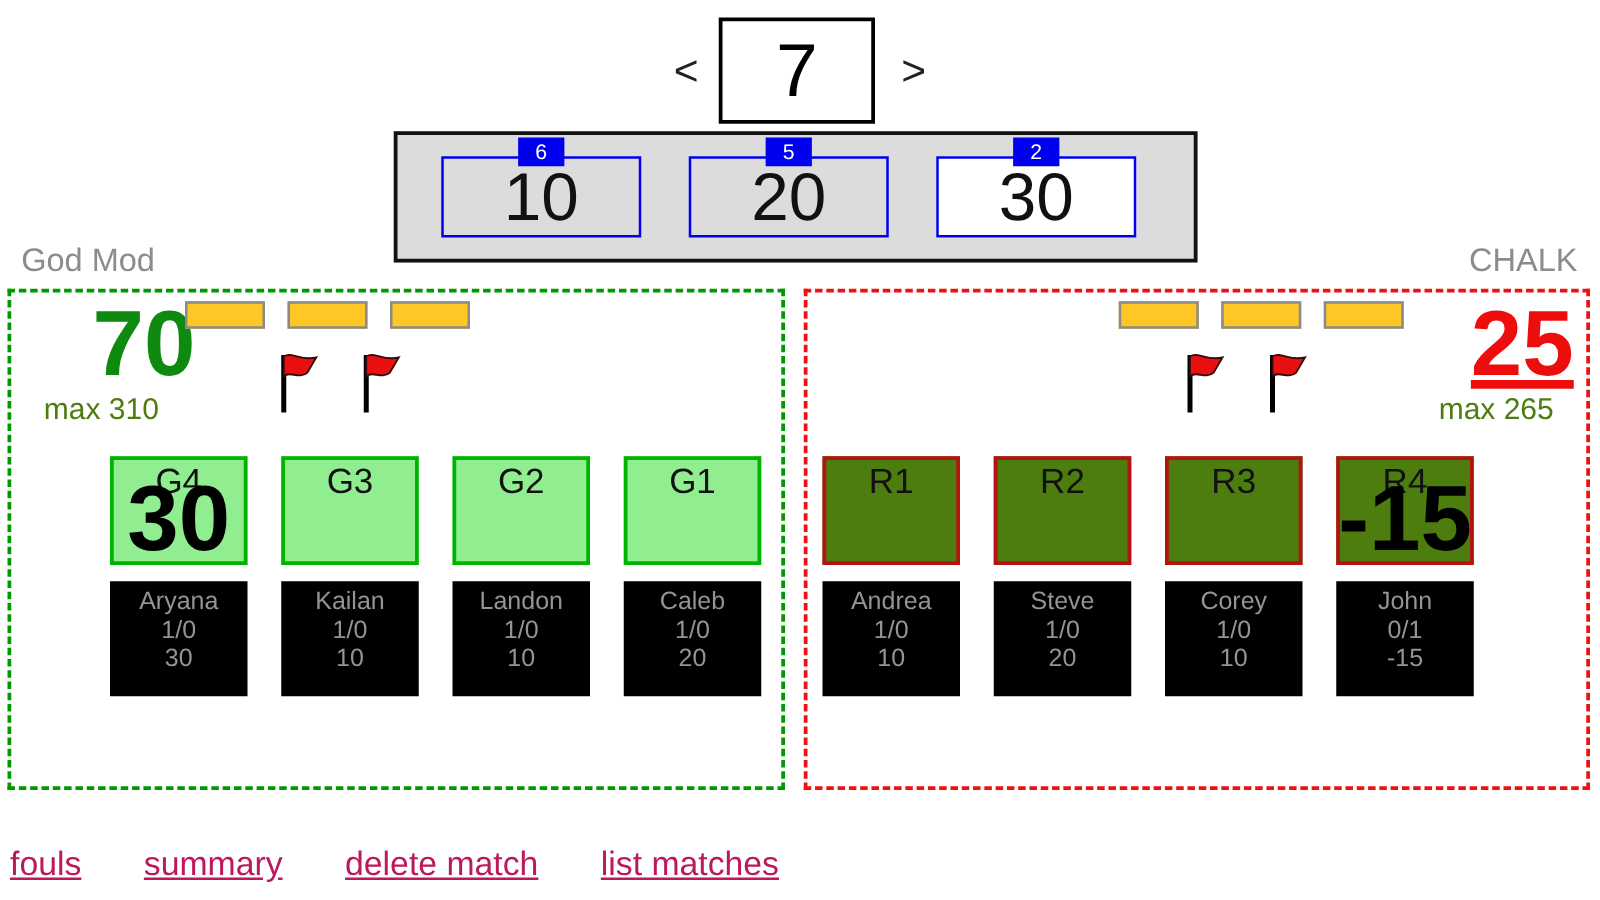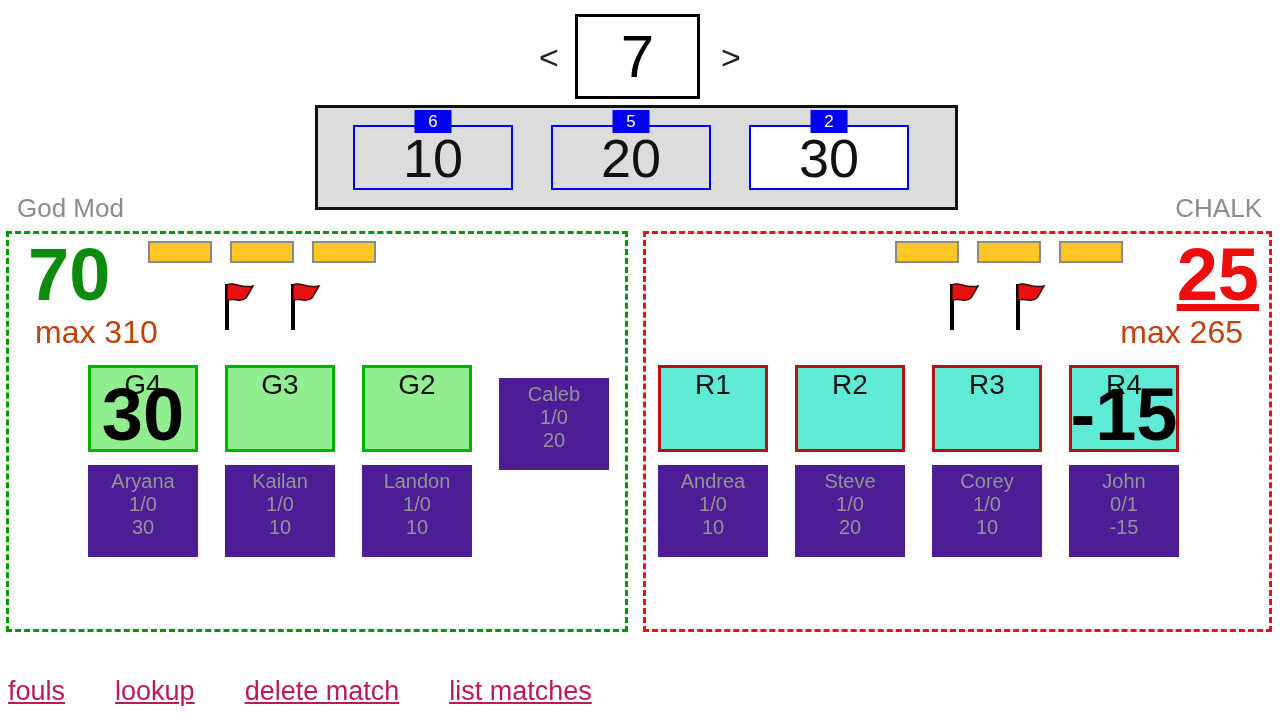--- a/index.html
+++ b/index.html
@@ -30,48 +30,48 @@
   
   .team-label { top:193px; font-size:26px; color:#8c8c8c; }
   .team-label.left { left:17px; }
   .team-label.right { right:18px; text-align:center; }
 
   
   .panel { top:231px; height:401px; position:absolute; }
   .panel.green { left:6px; width:622px; border:3px dashed #009900; }
   .panel.red   { left:643px; width:629px; border:3px dashed #ee1111; }
 
-  .team-score { font-size:74px; font-weight:bold; line-height:1; }
+  .team-score { font-size:74px; font-weight:bold; line-height:1;margin-left:46px; }
   .panel.green .team-score { left:19px; top:4px; color:#0e8a0e; }
   .panel.red   .team-score { right:10px; top:4px; color:#ee0d0d;text-decoration:underline; }
-  .team-max { font-size:32px; color:#c2410c; }
+  .team-max { font-size:24px; color:#4d7c0f; }
   .panel.green .team-max { left:26px; top:80px; }
   .panel.red   .team-max { right:26px; top:80px; }
 
   .bars { top:7px; display:flex; gap:18px; }
   .panel.green .bars { left:139px; }
   .panel.red   .bars { left:249px; }
   .bar { width:64px; height:22px; background:#ffc725; border:2px solid #8a8a8a; }
 
   .flags { top:46px; display:flex; gap:30px; }
   .panel.green .flags { left:211px; }
   .panel.red   .flags { left:299px; }
   .flag { width:36px; height:52px; }
 
   .players { top:131px; display:flex; gap:27px; }
   .panel.green .players { left:79px; }
   .panel.red   .players { left:12px; }
   .player-col { width:110px; }
   .pbox { height:87px; position:relative; text-align:center; cursor:pointer; }
   .panel.green .pbox { background:#90ee90; border:3px solid #00b300; }
-  .panel.red   .pbox { background:#5eead4; border:3px solid #b51212; }
+  .panel.red   .pbox { background:#4d7c0f; border:3px solid #b51212; }
   .plabel { font-size:28px; line-height:32px; margin-top:1px; color:#111; }
   .overlay { position:absolute; left:50%; transform:translateX(-50%); top:10px;
              font-size:74px; font-weight:bold; line-height:1; white-space:nowrap; color:#000; }
-  .pstats { margin-top:13px; height:92px; background:#4c1d95; text-align:center;
+  .pstats { margin-top:13px; height:92px; background:#000000; text-align:center;
             font-size:20px; line-height:23px; color:#949494; padding-top:5px; }
 
   
   .links { left:8px; top:676px; display:flex; gap:50px; font-size:27px; }
   .links a { color:#be185d; text-decoration:underline; cursor:pointer; }
 </style>
 </head>
 <body>
 
 <div class="abs q-arrow prev">&lt;</div>
@@ -140,20 +140,23 @@
       <div class="pbox">
         <div class="plabel">G2</div>
       </div>
       <div class="pstats">
         <div>Landon</div>
         <div>1/0</div>
         <div>10</div>
       </div>
     </div>
     <div class="player-col">
+      <div class="pbox">
+        <div class="plabel">G1</div>
+      </div>
       <div class="pstats">
         <div>Caleb</div>
         <div>1/0</div>
         <div>20</div>
       </div>
     </div>
   </div>
 </div>
 
 <div class="panel red">
@@ -214,16 +217,16 @@
         <div>John</div>
         <div>0/1</div>
         <div>-15</div>
       </div>
     </div>
   </div>
 </div>
 
 <div class="abs links">
   <a>fouls</a>
-  <a>lookup</a>
+  <a>summary</a>
   <a>delete match</a>
   <a>list matches</a>
 </div>
 
 </body></html>

